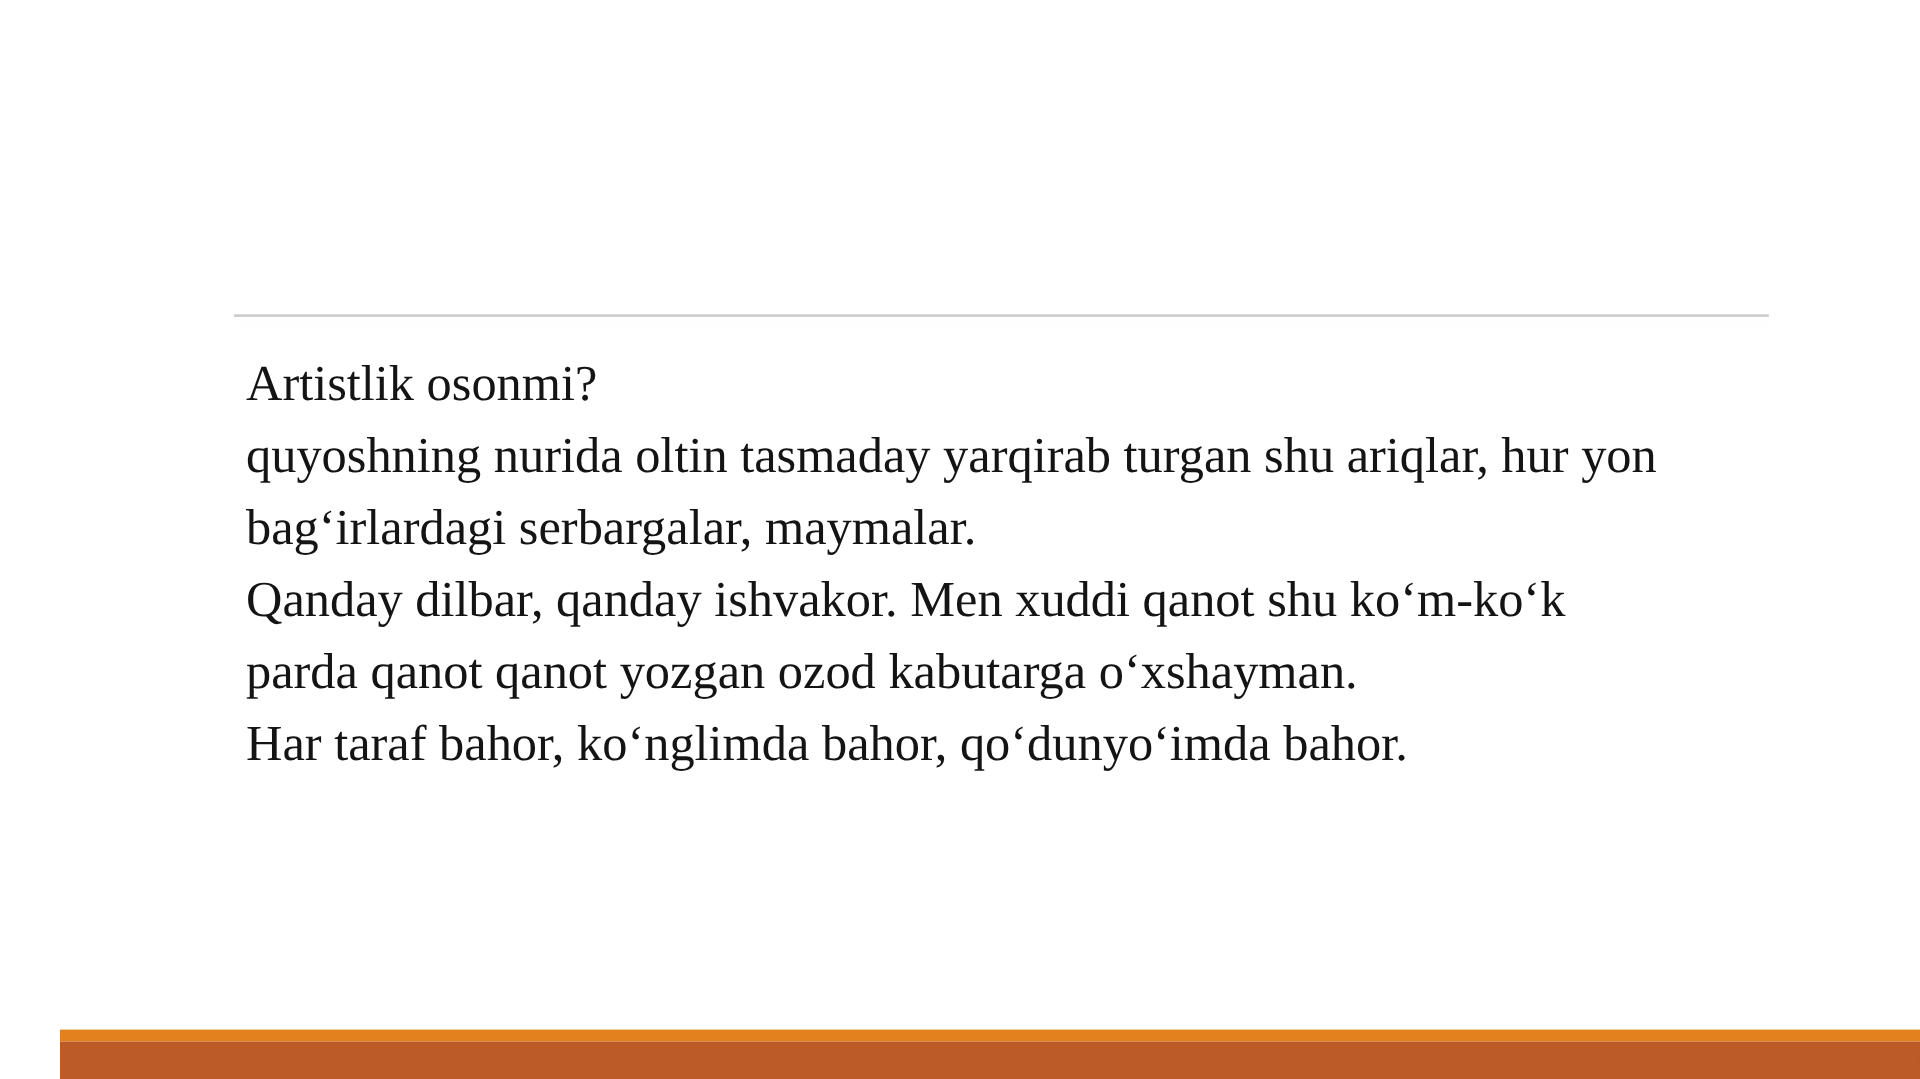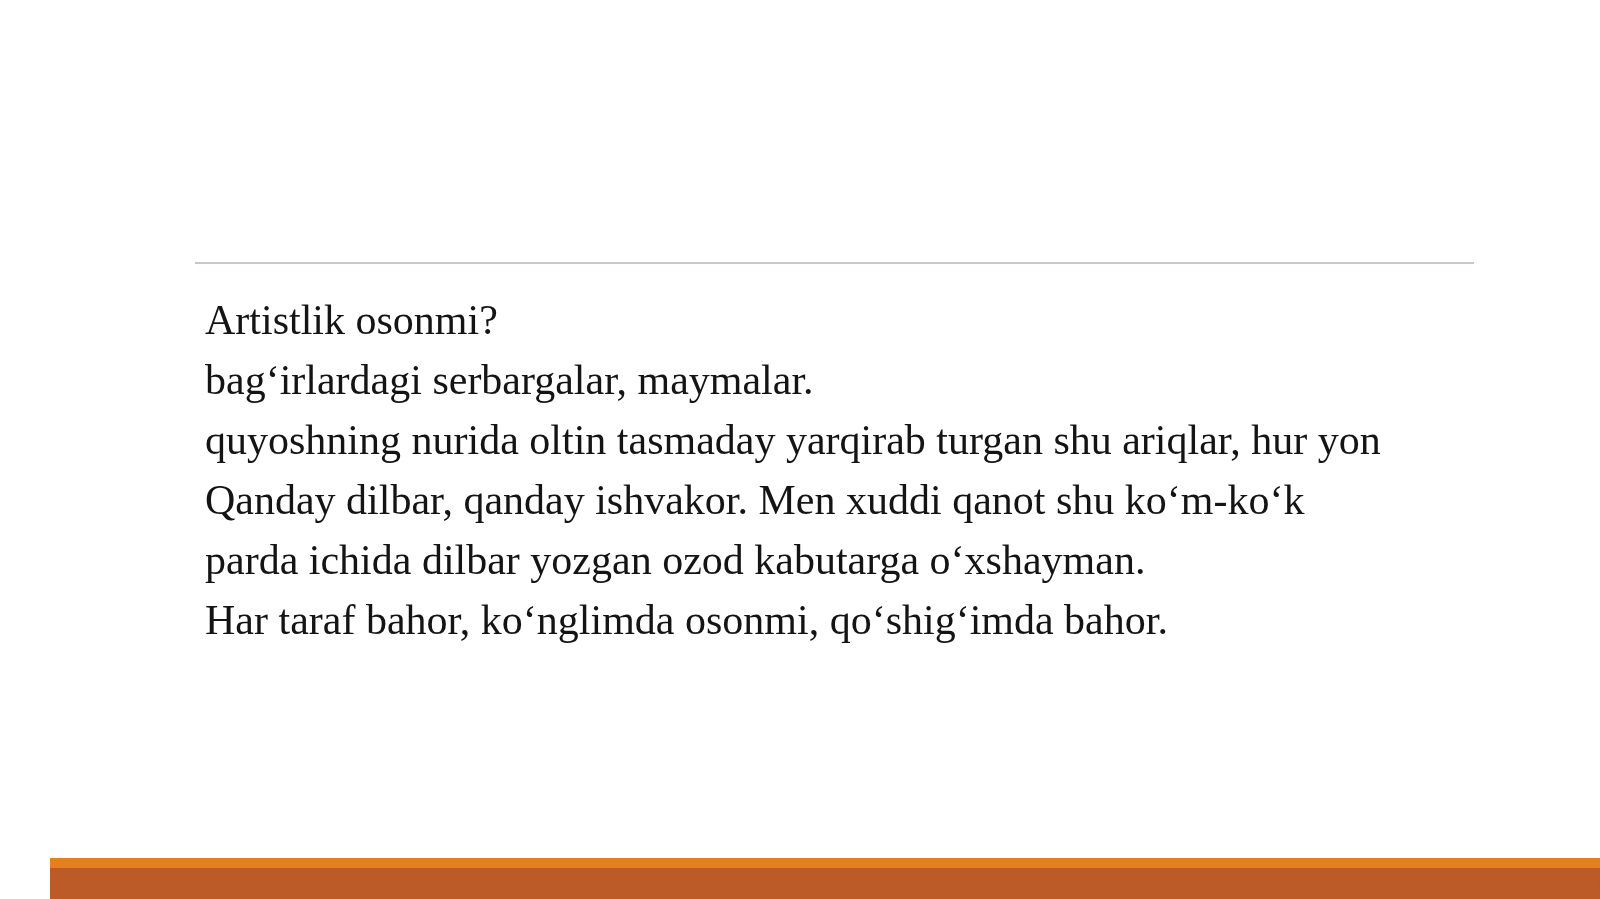--- a/index.html
+++ b/index.html
@@ -82,25 +82,25 @@
 </style>
 </head>
 <body>
 
 <div class="slide">
 
   <div class="title-rule"></div>
 
   <div class="body-text">
     <div class="line">Artistlik osonmi?</div>
+    <div class="line">quyoshning nurida oltin tasmaday yarqirab turgan shu ariqlar, hur yon</div>
     <div class="line">bag‘irlardagi serbargalar, maymalar.</div>
-    <div class="line">quyoshning nurida oltin tasmaday yarqirab turgan shu ariqlar, hur yon</div>
     <div class="line">Qanday dilbar, qanday ishvakor. Men xuddi qanot shu ko‘m-ko‘k</div>
-    <div class="line">parda ichida dilbar yozgan ozod kabutarga o‘xshayman.</div>
-    <div class="line">Har taraf bahor, ko‘nglimda osonmi, qo‘shig‘imda bahor.</div>
+    <div class="line">parda qanot qanot yozgan ozod kabutarga o‘xshayman.</div>
+    <div class="line">Har taraf bahor, ko‘nglimda bahor, qo‘dunyo‘imda bahor.</div>
   </div>
 
   <div class="footer">
     <div class="footer-accent"></div>
     <div class="footer-main"></div>
     <div class="footer-corner-shade"></div>
   </div>
 
 </div>
 

